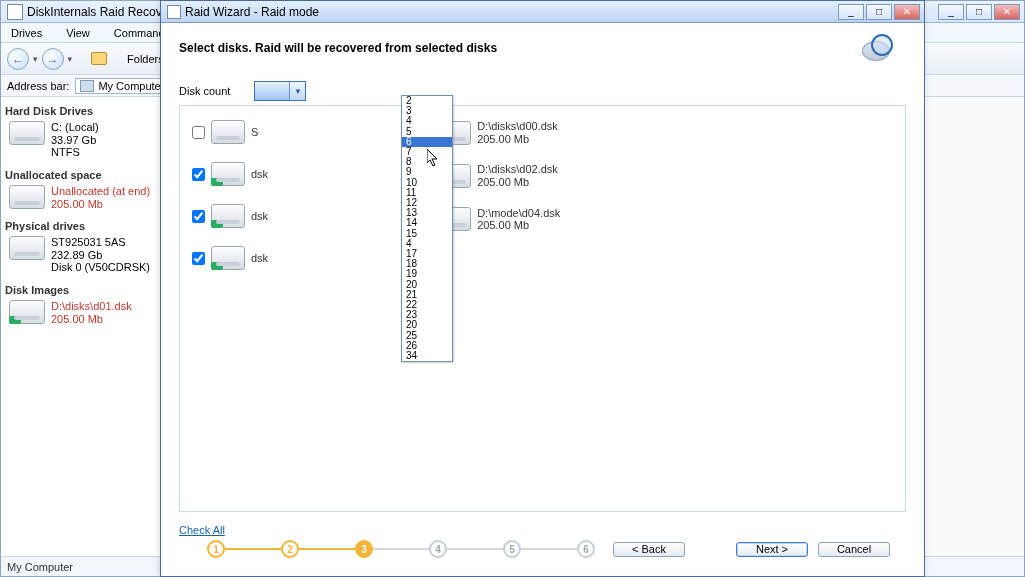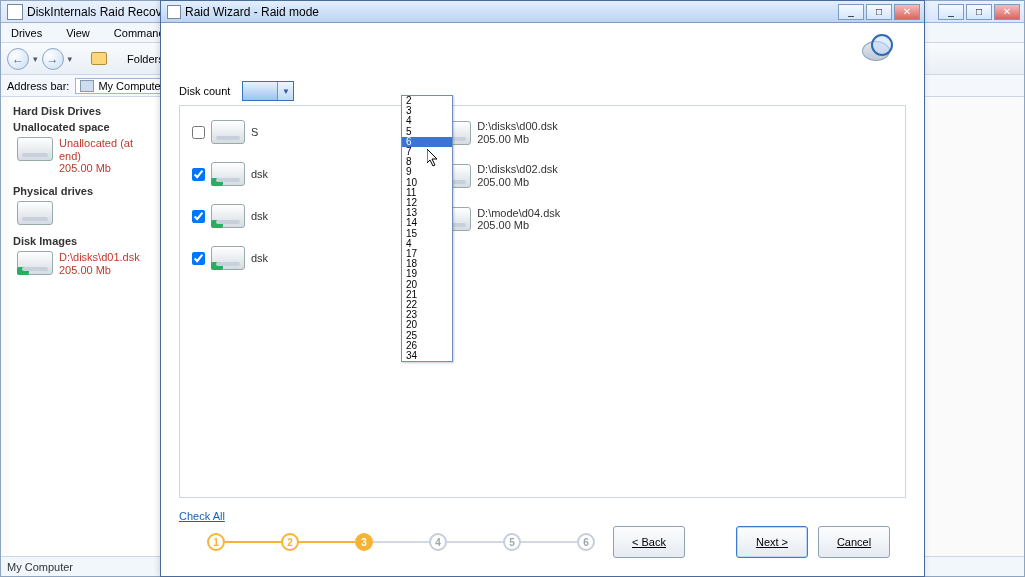--- a/index.html
+++ b/index.html
@@ -77,24 +77,24 @@
       display:flex; align-items:center;
       padding: 0 6px; gap:6px;
       background:#f4f7fb;
       border-bottom:1px solid #cbd7e6;
     }
     .addr-combo {
       display:inline-flex;align-items:center;
       border:1px solid #9bb6d6;background:#fff;padding:1px 4px;gap:4px;
     }
     .tree {
-      position:absolute; left:8px; top:96px; bottom:20px;
+      position:absolute; left:0; top:96px; bottom:20px;
       width:160px;
       background:#fff;
-      border-right:7px solid #f97316;
+      border-right:1px solid #f97316;
       overflow:hidden;
       padding: 6px 4px;
     }
     .group-head{font-weight:bold;color:#333;font-size:11px;margin:2px 0 4px 0;}
     .unit{display:flex;align-items:flex-start;gap:6px;margin:4px 0 10px 4px;}
     .hdd-ico{width:36px;height:24px;border:1px solid #9aa;border-radius:3px;background:linear-gradient(#fff,#d6dce3);position:relative;}
     .hdd-ico::after{content:"";position:absolute;left:4px;right:4px;bottom:3px;height:4px;background:#c8d1db;border-radius:2px;}
     .hdd-ico.with-green::before{content:"";position:absolute;left:-1px;bottom:-1px;width:12px;height:8px;background:#27ae60;border-radius:2px;}
     .unit .texts{display:flex;flex-direction:column;line-height:1.15;}
     .red{color:#c0392b;}
@@ -121,21 +121,21 @@
       border-bottom:1px solid #7d9bc1;
     }
     .dlg-title .spacer{flex:1;}
     .dlg-body{flex:1;padding:14px 18px 8px 18px;display:flex;flex-direction:column;}
     .dlg-head-row{display:flex;align-items:flex-start;}
     .dlg-head-row .headline{font-size:12px;font-weight:bold;padding-top:4px;}
     .dlg-head-row .wiz-gfx{width:46px;height:36px;margin-left:auto;}
     .lens{width:38px;height:30px;position:relative;}
     .lens::before{content:"";position:absolute;left:2px;top:4px;width:26px;height:18px;background:linear-gradient(#e2e7ef,#bfcad8);border:1px solid #8fa1b9;border-radius:50%;}
     .lens::after{content:"";position:absolute;left:11px;top:-3px;width:18px;height:18px;border:2px solid #2f6bb3;border-radius:50%;background:rgba(200,220,250,.55);}
-    .count-row{margin:8px 0 4px 0;display:flex;align-items:center;gap:12px;}
+    .count-row{margin:8px 0 4px 0;display:flex;align-items:center;gap:24px;}
     .combo{
       width:52px;height:20px;
       background:linear-gradient(#e8f3ff,#9dc2ef);
       border:1px solid #3a72ba; position:relative;
     }
     .combo .drop{
       position:absolute;right:0;top:0;bottom:0;width:16px;
       background:linear-gradient(#eef6ff,#bfd8f5);
       border-left:1px solid #6a93c9;
       display:flex;align-items:center;justify-content:center;
@@ -174,21 +174,21 @@
     .cursor{
       position:absolute;left:266px;top:148px;width:12px;height:18px;z-index:65;pointer-events:none;
     }
     .cursor svg{display:block;}
     .line{flex:1;height:2px;background:#cfd8e3;position:relative;}
     .line.done{background:#f5b436;}
     .node{width:18px;height:18px;border-radius:50%;display:flex;align-items:center;justify-content:center;border:2px solid #c5ced9;background:#fff;color:#9aa;font-size:10px;font-weight:bold;}
     .node.done{border-color:#f5b436;color:#f5b436;}
     .node.cur{border-color:#f5b436;background:#f5b436;color:#fff;}
     .dlg-btn-row{display:flex;justify-content:flex-end;gap:10px;margin-top:-26px;padding-right:4px; position:relative; z-index:5;}
-    .dlg-btn{min-width:72px;height:32px;border:1px solid #8fa1b9;border-radius:3px;background:linear-gradient(#fdfdfe,#e5ebf2);display:inline-flex;align-items:center;justify-content:center;font-size:11px;text-decoration:underline;}
+    .dlg-btn{min-width:72px;height:15px;border:1px solid #8fa1b9;border-radius:3px;background:linear-gradient(#fdfdfe,#e5ebf2);display:inline-flex;align-items:center;justify-content:center;font-size:11px;}
     .dlg-btn.def{border-color:#3f7bcb;box-shadow:0 0 0 1px #bcd6f6 inset;margin-left:41px;}
     .steps-wrap{display:flex;align-items:center;padding:0 18px 0 22px;width:498px;}
     .footer-row{display:flex;align-items:center;padding:4px 12px 10px 6px;}
   </style>
 </head>
 <body>
 
 <div class="app-root">
   <div class="titlebar">
     <span class="icon-spot"></span>
@@ -221,33 +221,46 @@
   <div class="addressbar">
     <span>Address bar:</span>
     <span class="addr-combo">
       <span style="width:14px;height:12px;background:#cde;display:inline-block;border:1px solid #89a;"></span>
       <span>My Computer</span>
     </span>
   </div>
 
   <div class="tree">
     <div class="group-head">Hard Disk Drives</div>
+    <div class="unit">
+      <span class="hdd-ico"></span>
+      <span class="texts">
+        <span>C: (Local)</span>
+        <span>33.97 Gb</span>
+        <span>NTFS</span>
+      </span>
+    </div>
 
     <div class="group-head">Unallocated space</div>
     <div class="unit">
       <span class="hdd-ico"></span>
       <span class="texts">
         <span class="red">Unallocated (at end)</span>
         <span class="red">205.00 Mb</span>
       </span>
     </div>
 
     <div class="group-head">Physical drives</div>
     <div class="unit">
       <span class="hdd-ico"></span>
+      <span class="texts">
+        <span>ST925031 5AS</span>
+        <span>232.89 Gb</span>
+        <span>Disk 0 (V50CDRSK)</span>
+      </span>
     </div>
 
     <div class="group-head">Disk Images</div>
     <div class="unit">
       <span class="hdd-ico with-green"></span>
       <span class="texts">
         <span class="red">D:\disks\d01.dsk</span>
         <span class="red">205.00 Mb</span>
       </span>
     </div>
@@ -263,20 +276,21 @@
     <span class="icon-spot" style="width:14px;height:14px;border:1px solid #789;background:#fff;margin-right:4px;"></span>
     <span>Raid Wizard - Raid mode</span>
     <span class="spacer"></span>
     <span class="caption-btn">_</span>
     <span class="caption-btn">□</span>
     <span class="caption-btn close">✕</span>
   </div>
 
   <div class="dlg-body">
     <div class="dlg-head-row">
+      <div class="headline">Select disks. Raid will be recovered from selected disks</div>
       <div class="wiz-gfx">
           <div class="lens"></div>
         </div>
     </div>
 
     <div class="count-row">
       <span>Disk count</span>
       <span class="combo">
         <span class="drop">▼</span>
       </span>

